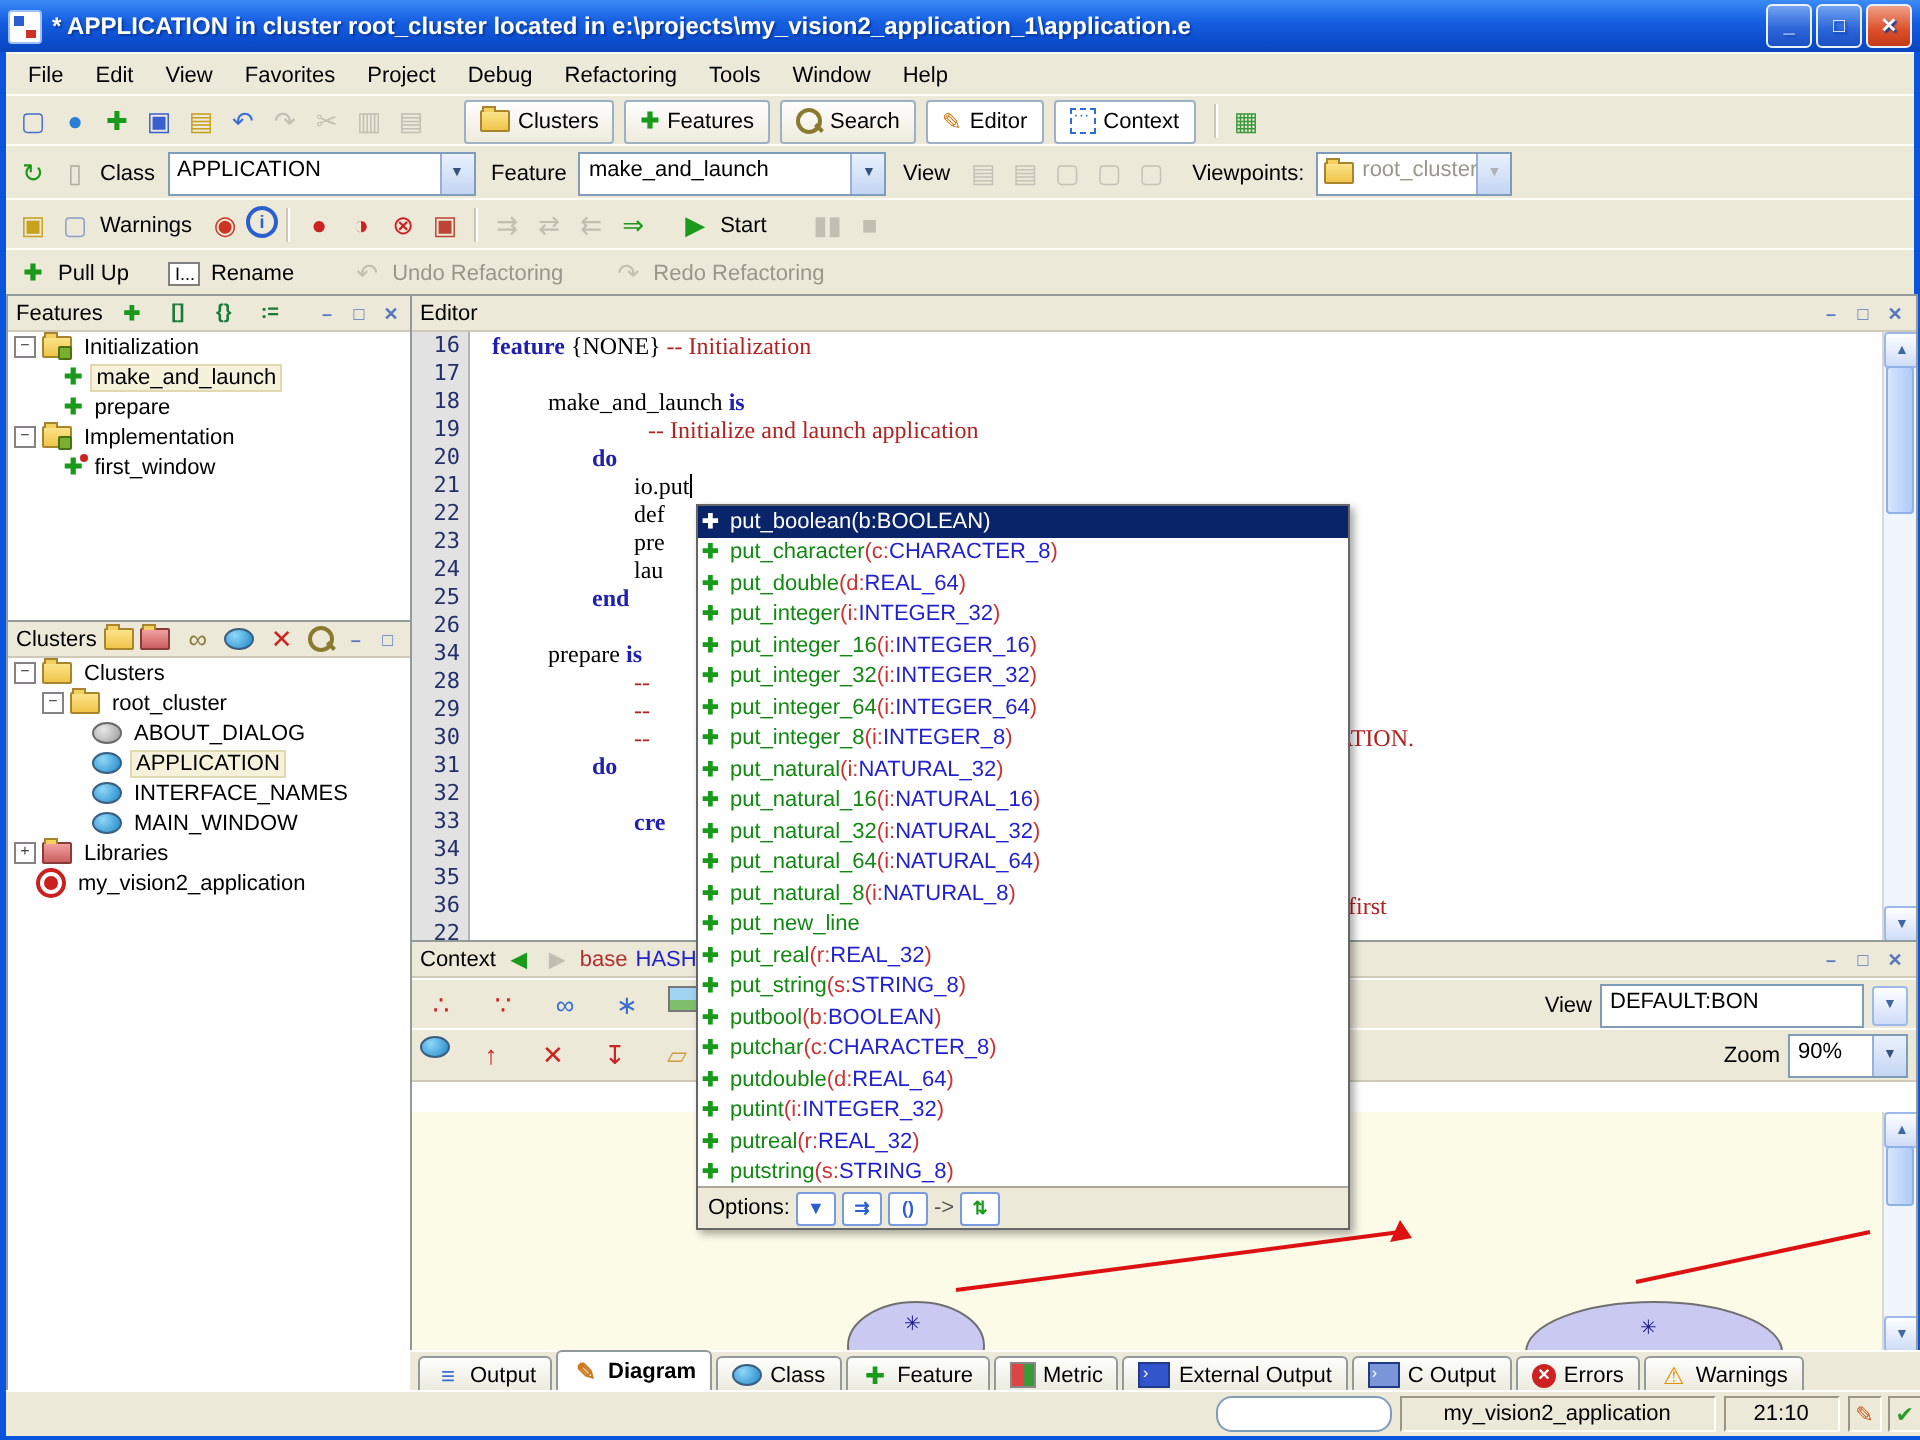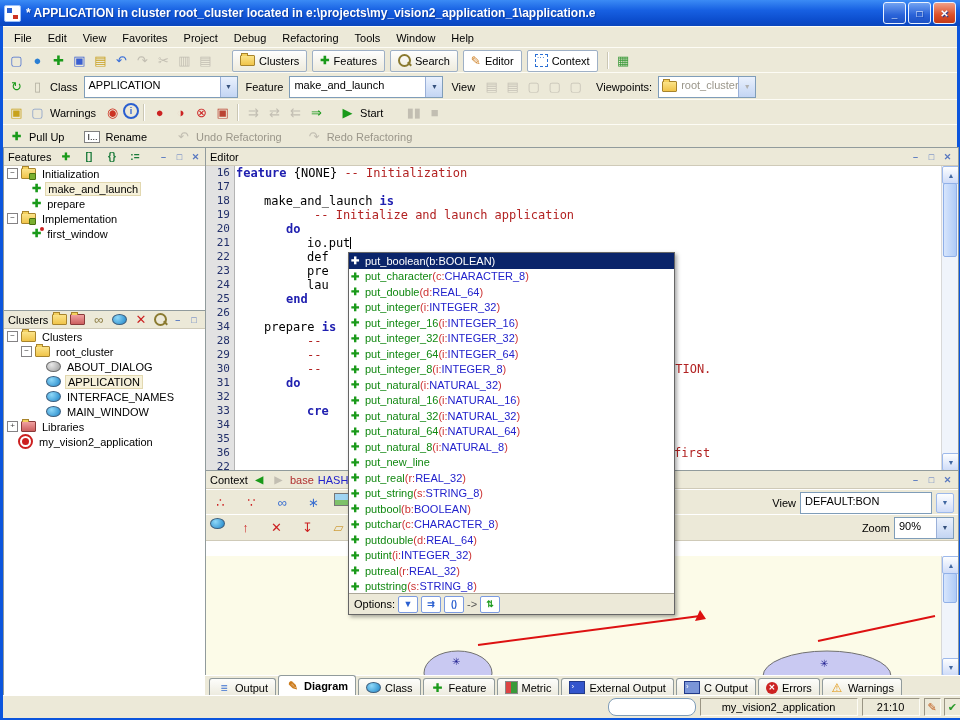--- a/index.html
+++ b/index.html
@@ -96,21 +96,21 @@
   .expander-spacer{width:11px;flex:none;}
   .ticon{margin-right:4px;}
   .tlabel{padding:0 2px;}
   .tlabel.sel{background:#f6f1da;border:1px solid #e2d8b0;}
   
   #gutter{position:absolute;left:0;top:0;bottom:0;width:28px;background:#e2e2e2;
     border-right:1px solid #b4b4b4;font-family:"DejaVu Sans Mono",monospace;font-size:11px;color:#23306a;}
   .lnum{height:14px;text-align:right;padding-right:4px;}
   #code-lines{position:absolute;left:28px;top:0;right:16px;bottom:0;
     font-family:"DejaVu Sans Mono",monospace;font-size:12px;line-height:14px;}
-  .code-line{height:14px;position:relative;padding-left:2px;white-space:pre;}
+  .code-line{height:14px;position:relative;padding-left:12px;white-space:pre;font-family:Liberation Serif, serif;}
   .seg-kw{color:#2020b0;font-weight:bold;}
   .seg-txt{color:#000;}
   .seg-com{color:#b22222;}
   .frag{position:absolute;top:0;}
   .caret{display:inline-block;width:1px;height:12px;background:#000;vertical-align:-2px;}
   
   .vscroll{position:absolute;width:16px;background:#f0f4fb;border-left:1px solid #d8d8d8;}
   .sbtn{width:16px;height:16px;flex:none;background:linear-gradient(#fdfeff,#cfdcf8);
     border:1px solid #9db9eb;border-radius:2px;color:#4067a1;font-size:7px;
     display:flex;align-items:center;justify-content:center;}

